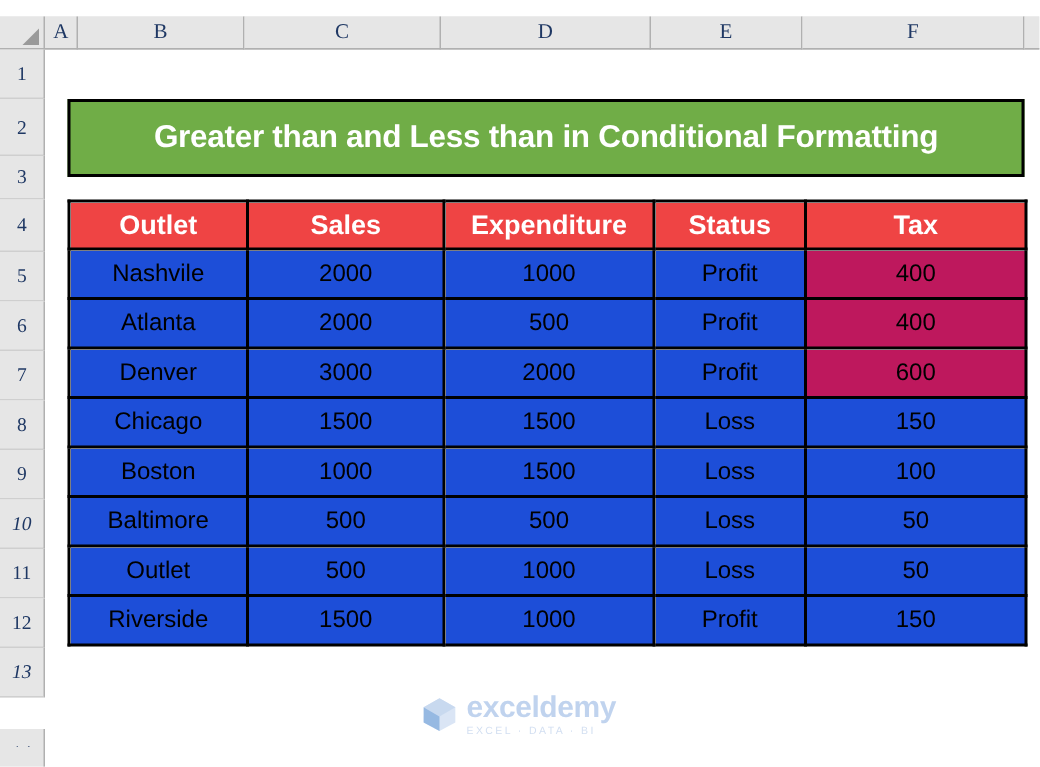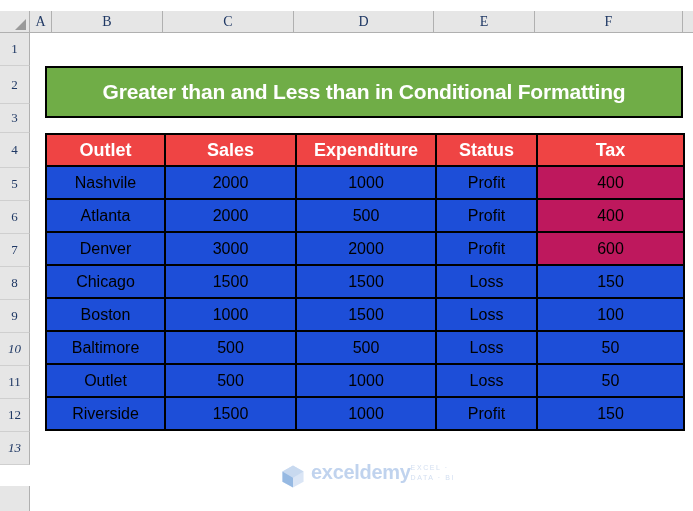--- a/index.html
+++ b/index.html
@@ -162,21 +162,21 @@
   }
   .wm-logo {
     width: 26px;
     height: 26px;
     margin-right: 5px;
     flex: none;
     margin-top: 1px;
   }
   .wm-text-wrap {
     display: flex;
-    flex-direction: row;
+    flex-direction: column;
     justify-content: flex-start;
   }
   .wm-name {
     font-size: 20px;
     font-weight: bold;
     color: #a9c3e8;
     letter-spacing: -0.3px;
     line-height: 20px;
     font-family: "Liberation Sans", sans-serif;
   }

